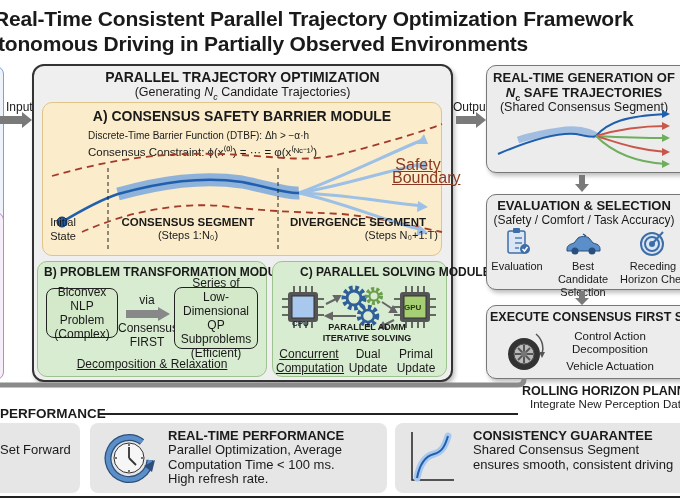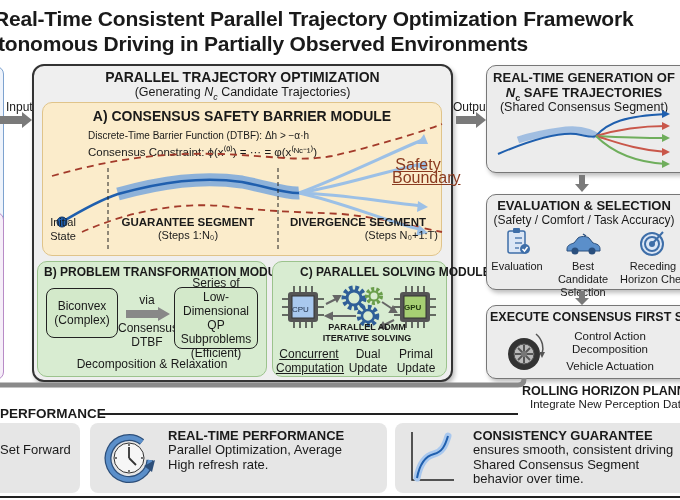--- a/index.html
+++ b/index.html
@@ -75,50 +75,51 @@
 </svg>
 
 <div class="abs center small" style="left:44px; top:215px; width:38px; font-size:11px;">
   <div>Initial</div>
   <div>State</div>
 </div>
 <div class="abs center" style="left:392px; top:158px; width:52px; font-size:16px; line-height:13px; color:#8a3a20;text-decoration:underline;">
   <div>Safety</div>
   <div>Boundary</div>
 </div>
-<div class="abs bold center" style="left:108px; top:216px; width:160px; font-size:11.5px;">GUARANTEE SEGMENT</div>
+<div class="abs bold center" style="left:108px; top:216px; width:160px; font-size:11.5px;">CONSENSUS SEGMENT</div>
 <div class="abs center" style="left:108px; top:229px; width:160px; font-size:11px;">(Steps 1:N₀)</div>
 <div class="abs bold center" style="left:278px; top:216px; width:160px; font-size:11.5px;">DIVERGENCE SEGMENT</div>
 <div class="abs center" style="left:278px; top:229px; width:160px; font-size:11px;text-align:right;">(Steps N₀+1:T)</div>
 
 <div class="box transform-module"></div>
 <div class="abs bold" style="left:44px; top:265px; font-size:12px;">B) PROBLEM TRANSFORMATION MODULE</div>
 <div class="inner-box" style="left:46px; top:288px; width:72px; height:50px;">
   <div>
     <div>Biconvex</div>
+    <div>NLP Problem</div>
     <div>(Complex)</div>
   </div>
 </div>
 <div class="abs center small" style="left:120px; top:293px; width:54px;">via</div>
 <svg style="left:126px; top:307px;" width="44" height="14">
   <polygon points="0,3 32,3 32,0 44,7 32,14 32,11 0,11" fill="#888"></polygon>
 </svg>
 <div class="abs center small" style="left:118px; top:321px; width:58px;">
   <div>Consensus</div>
-  <div>DTBF</div>
+  <div>FIRST</div>
 </div>
 <div class="inner-box" style="left:174px; top:287px; width:84px; height:62px;">
   <div>
     <div>Series of</div>
     <div>Low-Dimensional</div>
     <div>QP Subproblems</div>
     <div>(Efficient)</div>
   </div>
 </div>
-<div class="abs center small" style="left:37px; top:357px; width:230px;">Decomposition &amp; Relaxation</div>
+<div class="abs center small" style="left:37px; top:357px; width:230px;text-decoration:underline;">Decomposition &amp; Relaxation</div>
 
 <div class="box solving-module"></div>
 <div class="abs bold" style="left:280px; top:265px; font-size:12px;margin-left:20px;">C) PARALLEL SOLVING MODULE</div>
 
 <svg style="left:282px; top:282px;" width="160" height="52">
 
   <g>
     <rect x="6" y="10" width="30" height="30" rx="3" fill="#555"></rect>
     <rect x="10" y="14" width="22" height="22" fill="#a9c8ee" stroke="#333"></rect>
     <g stroke="#333" stroke-width="1.4">
@@ -173,21 +174,21 @@
     <line x1="44" y1="22" x2="56" y2="16"></line>
       <polygon points="58,14 52,14 55,19"></polygon>
     <line x1="100" y1="20" x2="112" y2="28"></line>
       <polygon points="114,30 108,30 111,25"></polygon>
     <line x1="112" y1="38" x2="100" y2="44"></line>
       <polygon points="98,46 104,46 101,41"></polygon>
     <line x1="74" y1="34" x2="46" y2="34"></line>
       <polygon points="44,34 50,31 50,37"></polygon>
   </g>
 </svg>
-<div class="abs" style="left:292px; top:305px; font-size:8px; font-weight:normal; color:#1a2a44;">CPU</div>
+<div class="abs" style="left:292px; top:319px; font-size:8px; font-weight:bold; color:#1a2a44;">CPU</div>
 <div class="abs" style="left:404px; top:303px; font-size:8px; font-weight:bold; color:#233a10;">GPU</div>
 <div class="abs bold center" style="left:322px; top:322px; width:90px; font-size:9px; line-height:11px;">
   <div>PARALLEL ADMM</div>
   <div>ITERATIVE SOLVING</div>
 </div>
 <div class="abs center small" style="left:276px; top:347px; width:66px;text-decoration:underline;">
   <div>Concurrent</div>
   <div>Computation</div>
 </div>
 <div class="abs center small" style="left:348px; top:347px; width:40px;">
@@ -317,27 +318,27 @@
   <g fill="#333">
       <circle cx="27" cy="15" r="0.9"></circle>
       <circle cx="40" cy="28" r="0.9"></circle>
       <circle cx="27" cy="41" r="0.9"></circle>
       <circle cx="14" cy="28" r="0.9"></circle>
     </g>
 </svg>
 <div class="abs bold" style="left:168px; top:428px; font-size:13px;">REAL-TIME PERFORMANCE</div>
 <div class="abs" style="left:168px; top:443px; font-size:13px; line-height:14.5px;">
   <div>Parallel Optimization, Average</div>
+  <div>Computation Time &lt; 100 ms.</div>
   <div>High refresh rate.</div>
 </div>
 
 <div class="perf-card" style="left:395px; top:423px; width:297px; height:70px;"></div>
 <svg style="left:410px; top:432px;" width="44" height="52">
   <polyline points="2,0 2,48 44,48" fill="none" stroke="#222" stroke-width="1.5"></polyline>
   <path d="M7,46 C10,30 16,24 24,22 C32,20 35,14 38,4" fill="none" stroke="#a9c8ee" stroke-width="7" stroke-linecap="round"></path>
   <path d="M7,46 C10,30 16,24 24,22 C32,20 35,14 38,4" fill="none" stroke="#1f5fae" stroke-width="2"></path>
 </svg>
 <div class="abs bold" style="left:473px; top:428px; font-size:13px;">CONSISTENCY GUARANTEE</div>
 <div class="abs" style="left:473px; top:443px; font-size:13px; line-height:14.5px; white-space:nowrap;">
+  <div>Shared Consensus Segment</div>
   <div>ensures smooth, consistent driving</div>
-  <div>Shared Consensus Segment</div>
-  <div>behavior over time.</div>
 </div>
 
 </body></html>

